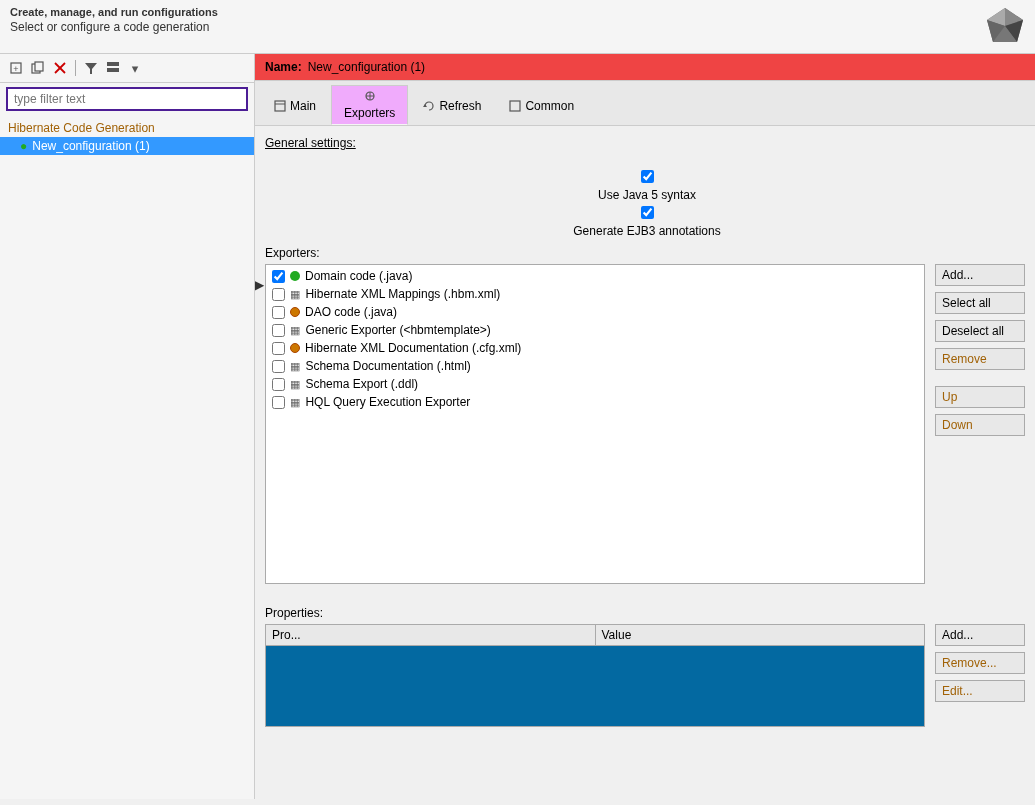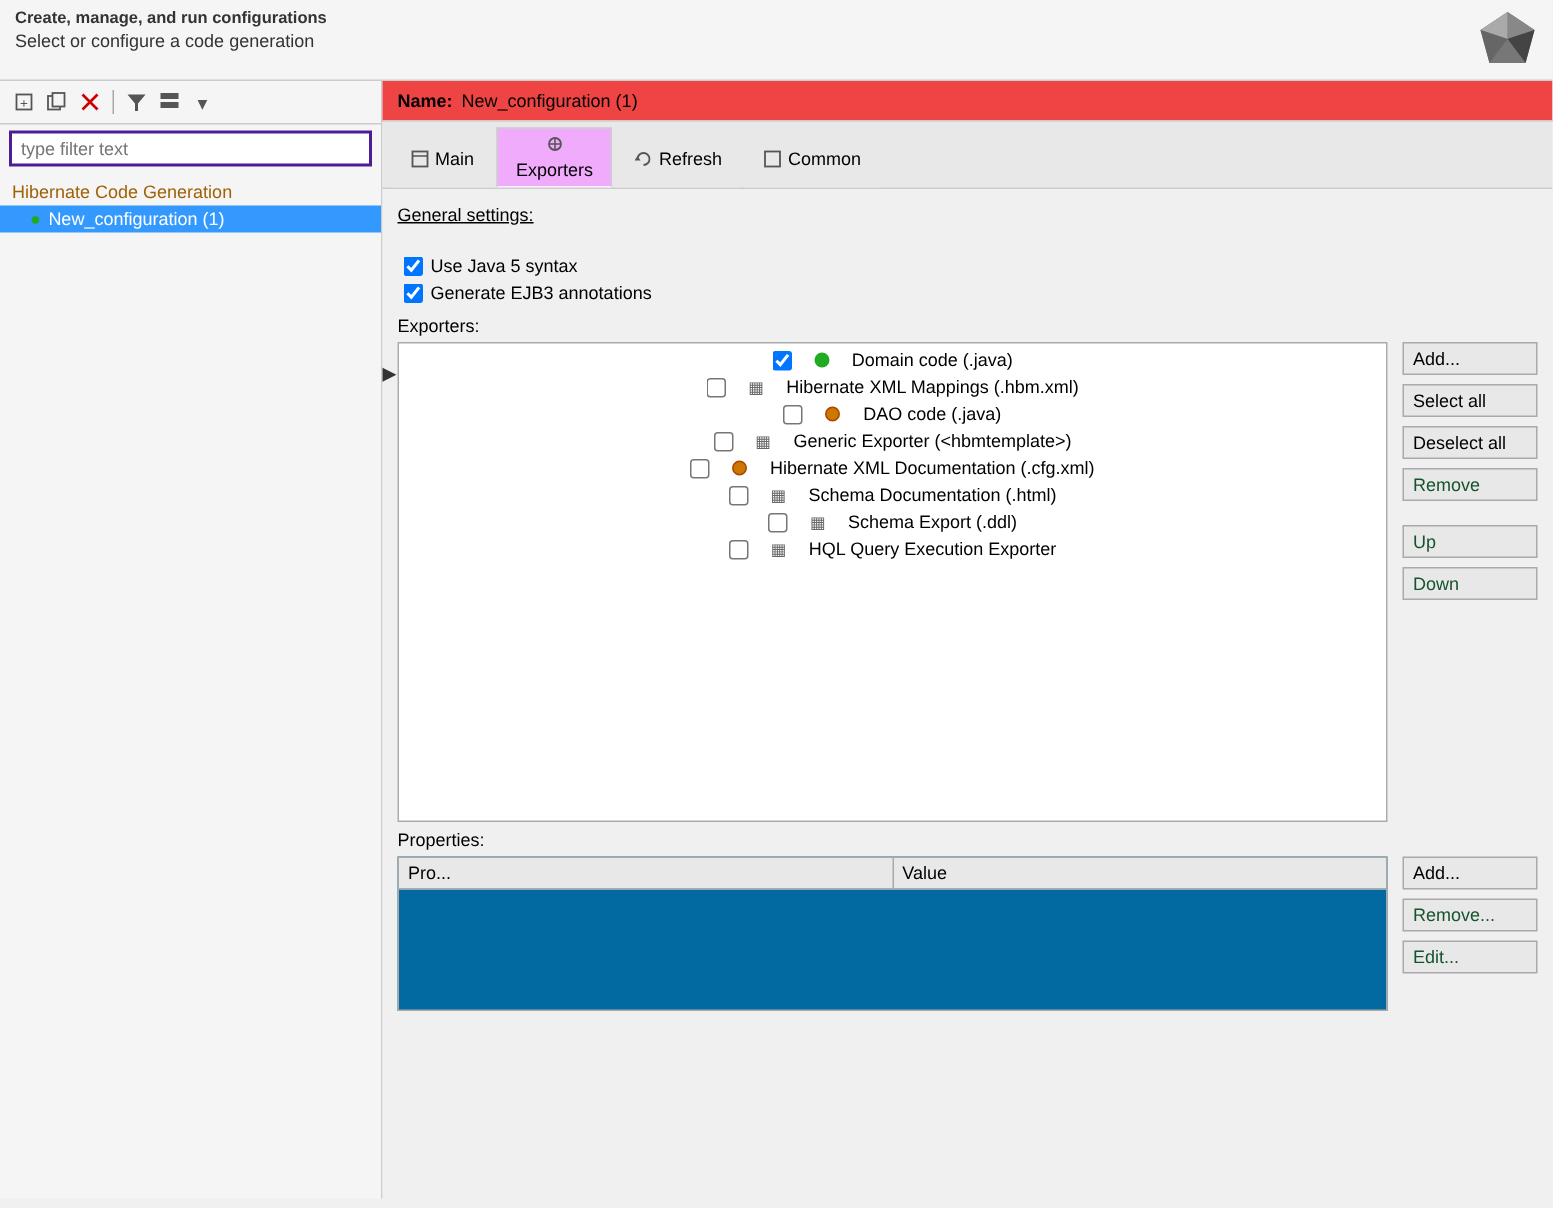--- a/index.html
+++ b/index.html
@@ -31,35 +31,35 @@
 
     .tabs { display: flex; border-bottom: 1px solid #ccc; background: #e8e8e8; padding: 0 6px; padding-top: 4px; }
     .tab { padding: 4px 12px; font-size: 12px; cursor: pointer; border: 1px solid transparent; border-bottom: none; background: #e8e8e8; display: flex; align-items: center; gap: 4px; margin-right: 2px; }
     .tab.active { background: #f0abfc; border: 1px solid #ccc; border-bottom: 1px solid #f5f5f5; z-index: 1; flex-direction: column; }
 
     .tab-content { flex: 1; padding: 10px; overflow-y: auto; display: flex; gap: 10px; }
     .tab-main { flex: 1; }
     .tab-sidebar { display: flex; flex-direction: column; gap: 6px; width: 90px; }
 
     .section-label { font-size: 12px; font-weight: normal; margin-bottom: 20px; text-decoration: underline; }
-    .checkbox-row { display: flex; align-items: center; gap: 5px; margin-bottom: 4px; padding-left: 4px; }
+    .checkbox-row { display: flex; align-items: center; gap: 5px; margin-bottom: 4px; padding-left: 4px; flex-direction: column; }
     .checkbox-row input[type=checkbox] { margin: 0; }
     .checkbox-row label { font-size: 12px; }
 
     .exporters-section { margin-top: 8px; }
     .exporters-label { font-size: 12px; margin-bottom: 4px; }
     .exporters-list { border: 1px solid #aaa; background: white; min-height: 320px; padding: 2px; position: relative; }
-    .exporter-item { display: flex; align-items: center; gap: 15px; padding: 2px 4px; font-size: 12px; cursor: pointer; justify-content: center; }
+    .exporter-item { display: flex; align-items: center; gap: 5px; padding: 2px 4px; font-size: 12px; cursor: pointer; }
     .green-dot { width: 10px; height: 10px; background: #22aa22; border-radius: 50%; display: inline-block; }
     .orange-dot { width: 10px; height: 10px; background: #cc6600; border-radius: 50%; border: 1px solid #aa4400; display: inline-block; }
 
     .side-btn { padding: 3px 6px; font-size: 12px; border: 1px solid #aaa; background: #e8e8e8; cursor: pointer; text-align: left; }
-    .side-btn:disabled { color: #14532d; cursor: default; }
-
-    .properties-section { margin-top: 5px; }
+    .side-btn:disabled { color: #a16207; cursor: default; }
+
+    .properties-section { margin-top: 22px; }
     .properties-label { font-size: 12px; margin-bottom: 4px; }
     .properties-table { border: 1px solid #aaa; background: #0369a1; }
     .prop-header { display: flex; border-bottom: 1px solid #aaa; background: #e8e8e8; }
     .prop-col { padding: 3px 6px; font-size: 12px; flex: 1; border-right: 1px solid #aaa; }
     .prop-col:last-child { border-right: none; }
     .prop-body { min-height: 80px; }
 
     .properties-area { display: flex; gap: 10px; }
     .properties-main { flex: 1; }
     .properties-sidebar { display: flex; flex-direction: column; gap: 6px; width: 90px; }

